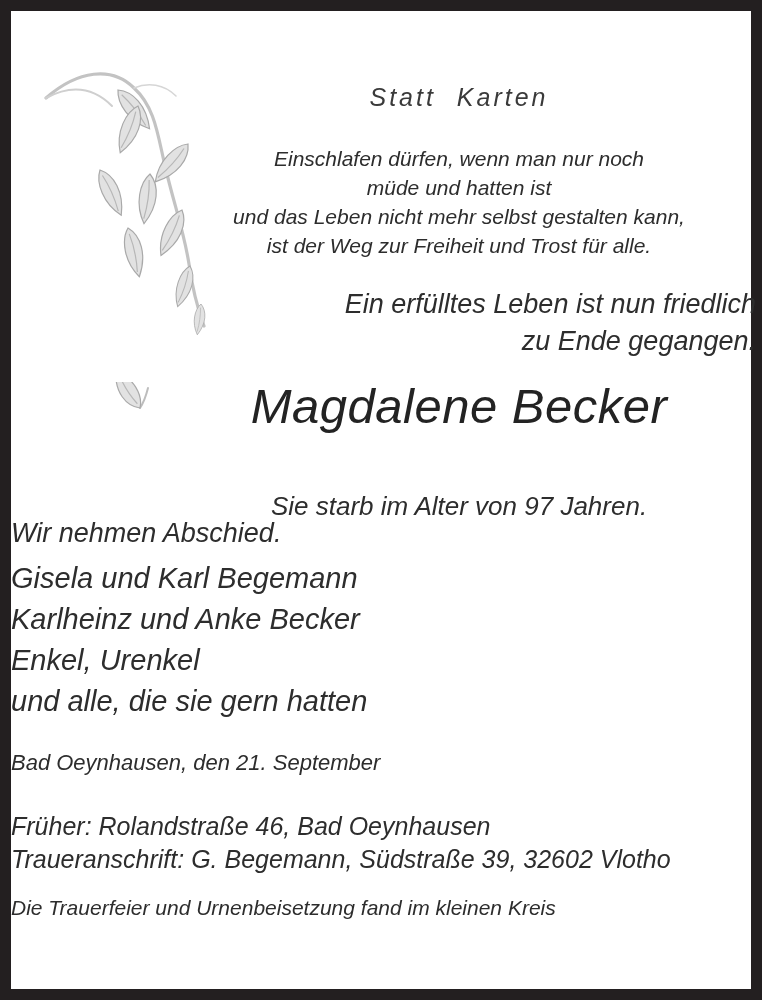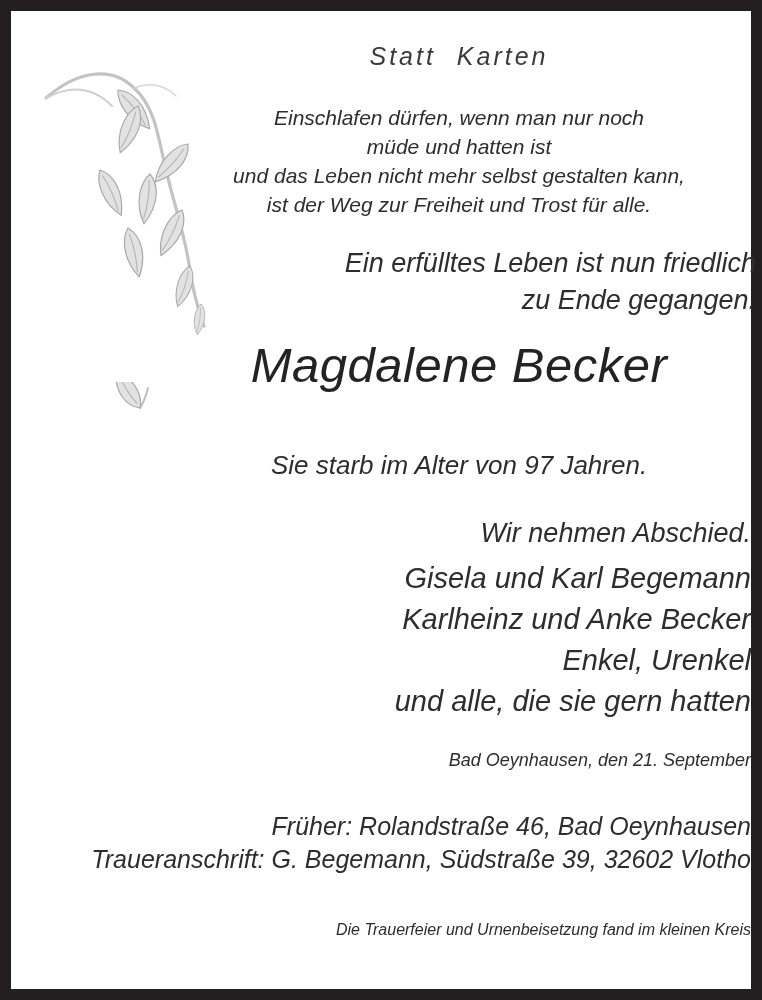--- a/index.html
+++ b/index.html
@@ -25,21 +25,21 @@
     box-sizing: border-box;
     pointer-events: none;
   }
   .abs { position: absolute; }
 
   
   .branch { left: 38px; top: 52px; }
   .single-leaf { left: 104px; top: 382px; }
 
   
-  .top-col { left: 162px; right: 6px; text-align: center; }
+  .top-col { left: 162px; right: 6px; text-align: center; margin-top: 41px; }
   .statt-karten {
     top: 42px;
     font-size: 25px;
     letter-spacing: 3px;
     word-spacing: 11px;
     color: #3a3a3a;
   }
   .verse {
     top: 103px;
     font-size: 21px;
@@ -60,44 +60,43 @@
   .maiden-name {
     top: 399px;
     font-size: 26px;
   }
   .age-line {
     top: 450px;
     font-size: 26px;
   }
 
   
-  .full-col { left: 11px; right: 11px; text-align: right; }
+  .full-col { left: 11px; right: 11px; text-align: left; }
   .farewell {
     top: 518px;
     font-size: 27px;
   }
   .mourners {
     top: 558px;
     font-size: 29px;
     line-height: 41px;
   }
   .dateline {
     top: 750px;
-    font-size: 18px;
+    font-size: 22px;
   }
   .addresses {
     top: 810px;
     font-size: 25px;
     line-height: 33px;
   }
   .funeral-note {
-    top: 916px;
-    font-size: 16px;
+    top: 894px;
+    font-size: 21px;
     line-height: 27px;
-    padding-left: 36px;
   }
 </style>
 </head>
 <body>
 
 <div class="page">
   <div class="frame"></div>
 
   <div class="abs branch">
     <svg width="200" height="290" viewBox="0 0 200 290">

